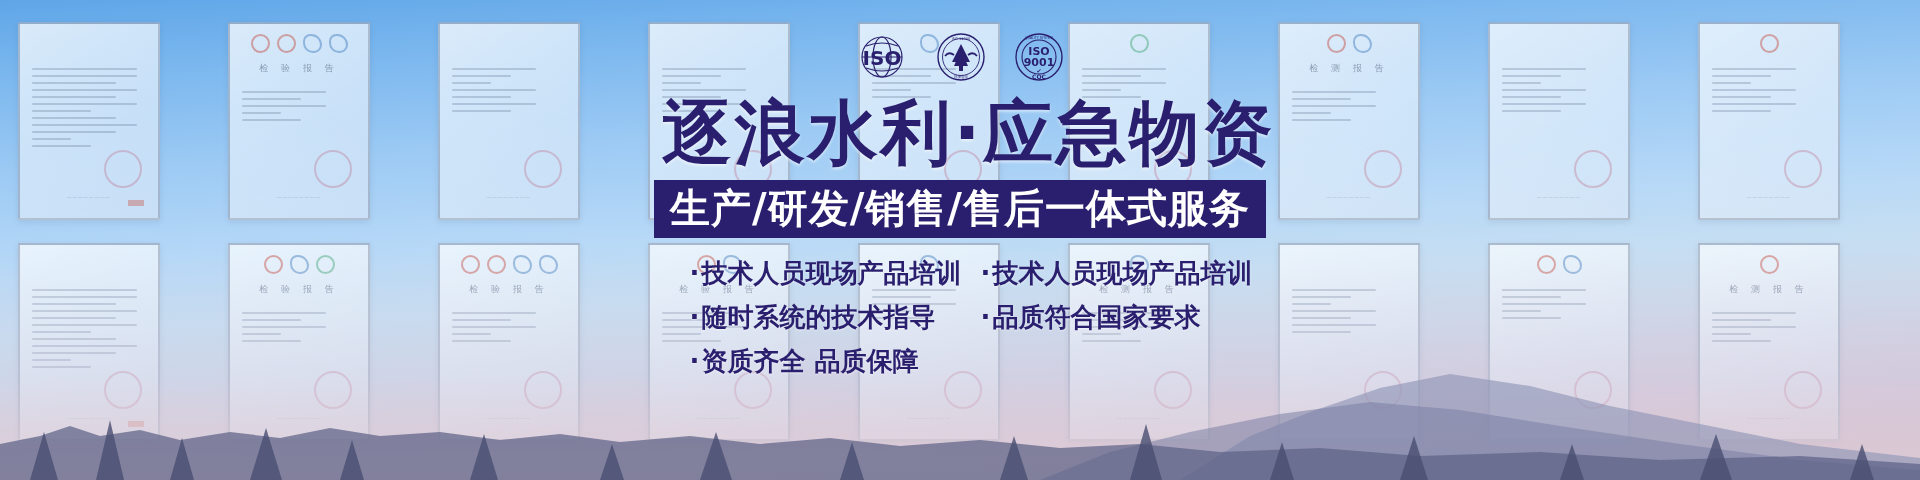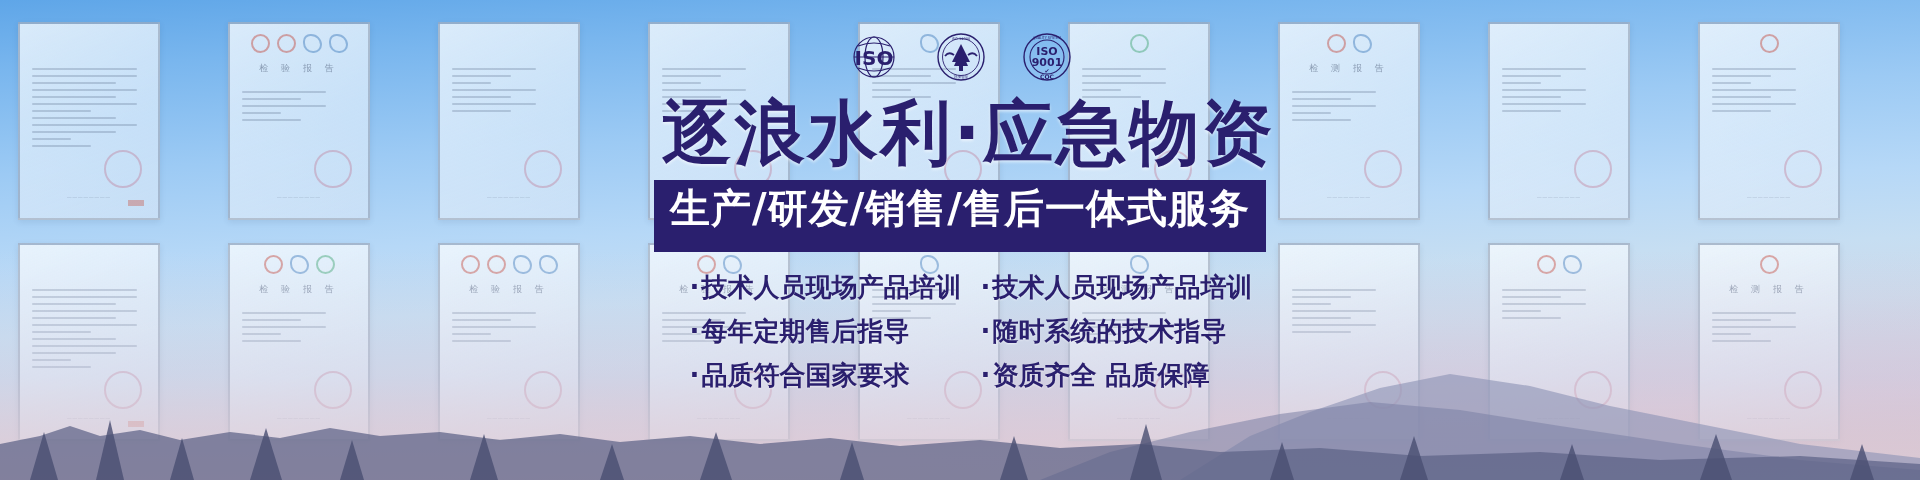--- a/index.html
+++ b/index.html
@@ -73,37 +73,37 @@
     font-size:4.5px;letter-spacing:1px;color:rgba(50,62,90,.28);
   }
   
   .scenery{position:absolute;left:0;right:0;bottom:0;height:140px;pointer-events:none;}
   
   .content{
     position:absolute;left:0;top:0;width:1920px;height:480px;
     display:flex;flex-direction:column;align-items:center;
   }
   .seals{
-    display:flex;gap:36px;align-items:center;justify-content:center;
+    display:flex;gap:28px;align-items:center;justify-content:center;
     margin-top:34px;height:50px;
   }
   .headline{
     margin-top:14px;
     font-size:70px;font-weight:bold;letter-spacing:3px;
     color:#2a1f6e;
     font-family:"DejaVu Sans","Liberation Sans",sans-serif;
     text-shadow:0 2px 3px rgba(255,255,255,.55);
     line-height:1;
     margin-left:17px;
   }
   .badge{
     margin-top:12px;
     background:#2a1f6e;color:#ffffff;
     font-size:40px;font-weight:bold;letter-spacing:1px;
-    padding:8px 16px 24px 16px;
+    padding:8px 16px 10px 16px;
     font-family:"DejaVu Sans","Liberation Sans",sans-serif;
     line-height:1;
   }
   .bullets{
     margin-top:18px;
     display:grid;
     grid-template-columns:282px 250px;
     column-gap:18px;row-gap:18px;
     color:#2a1f6e;
     font-size:26px;font-weight:bold;
@@ -480,20 +480,19 @@
 
     </div>
 
     <div class="headline">逐浪水利·应急物资</div>
 
     <div class="badge">生产/研发/销售/售后一体式服务</div>
 
     <div class="bullets">
       <div class="bullet"><span class="dot">·</span><span>技术人员现场产品培训</span></div>
       <div class="bullet"><span class="dot">·</span><span>技术人员现场产品培训</span></div>
-      <div class="bullet"><span class="dot">·</span><span>每年定期售后指导</span></div>
       <div class="bullet"><span class="dot">·</span><span>随时系统的技术指导</span></div>
       <div class="bullet"><span class="dot">·</span><span>品质符合国家要求</span></div>
       <div class="bullet"><span class="dot">·</span><span>资质齐全 品质保障</span></div>
     </div>
 
   </div>
 </div>
 
 </body></html>

